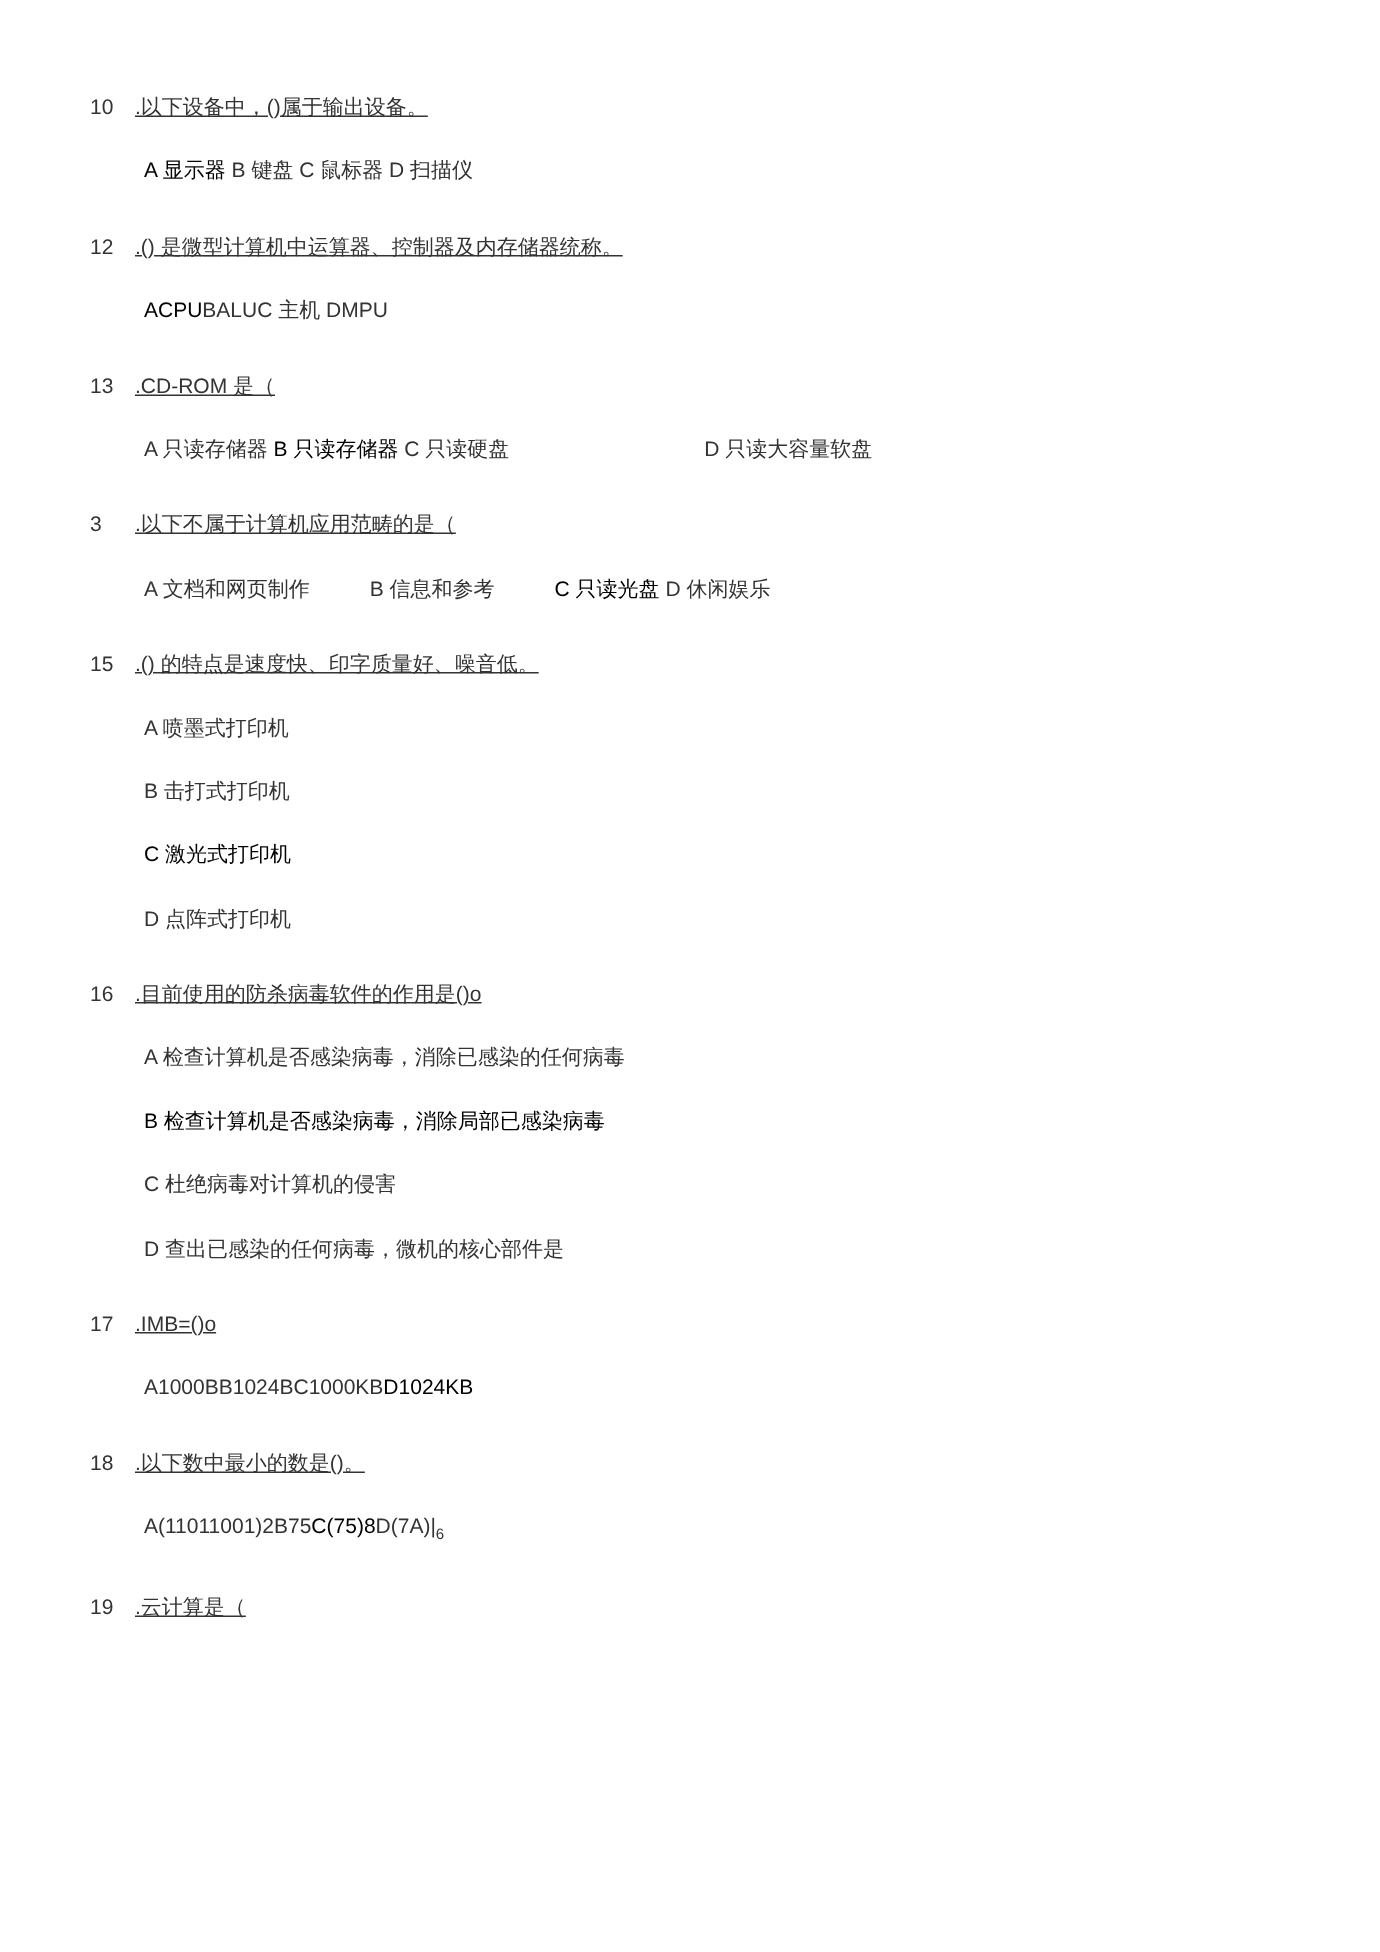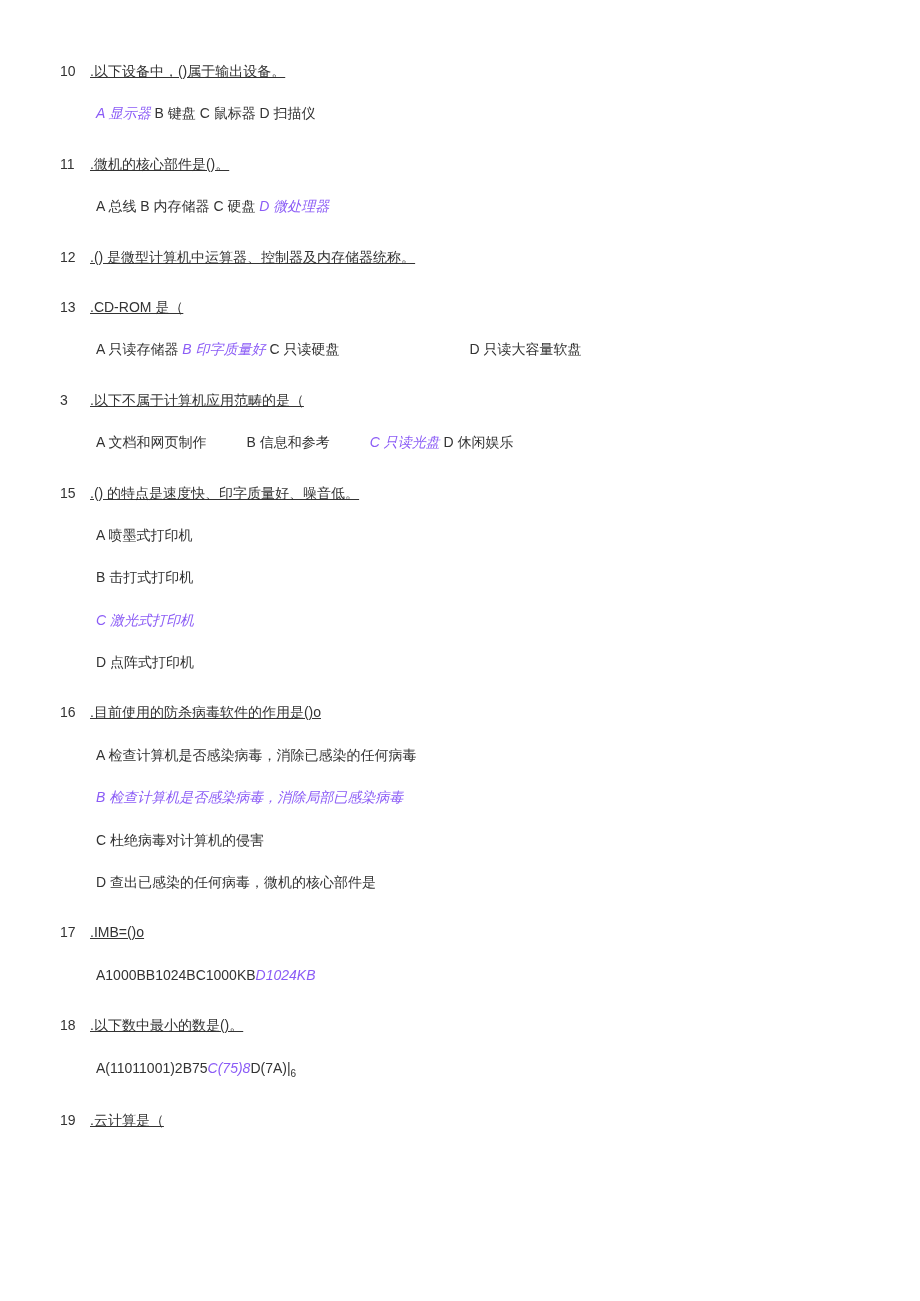--- a/index.html
+++ b/index.html
@@ -35,22 +35,21 @@
       padding-left: 36px;
       margin-bottom: 8px;
     }
     .opt-line {
       margin-bottom: 20px;
     }
     .opt-line:last-child {
       margin-bottom: 0;
     }
     .red {
-      color: #8b5cf6;
-      font-style: italic;
+      color: #000000;
     }
     .gap {
       display: inline-block;
       width: 130px;
     }
     .gap-sm {
       display: inline-block;
       width: 40px;
     }
     .sub {
@@ -66,40 +65,34 @@
       <div class="q-stem">
         <span class="q-num">10</span>
         <span class="q-text">.以下设备中，()属于输出设备。</span>
       </div>
       <div class="options">
         <div class="opt-line"><span class="red">A 显示器</span><span> B 键盘 C 鼠标器 D 扫描仪</span></div>
       </div>
     </div>
     <div class="question">
       <div class="q-stem">
-        <span class="q-num">11</span>
-        <span class="q-text">.微机的核心部件是()。</span>
+        <span class="q-num">12</span>
+        <span class="q-text">.() 是微型计算机中运算器、控制器及内存储器统称。</span>
       </div>
       <div class="options">
-        <div class="opt-line"><span>A 总线 B 内存储器 C 硬盘 </span><span class="red">D 微处理器</span></div>
-      </div>
-    </div>
-    <div class="question">
-      <div class="q-stem">
-        <span class="q-num">12</span>
-        <span class="q-text">.() 是微型计算机中运算器、控制器及内存储器统称。</span>
+        <div class="opt-line"><span class="red">ACPU</span><span>BALUC 主机 DMPU</span></div>
       </div>
     </div>
     <div class="question">
       <div class="q-stem">
         <span class="q-num">13</span>
         <span class="q-text">.CD-ROM 是（</span>
       </div>
       <div class="options">
-        <div class="opt-line"><span>A 只读存储器 </span><span class="red">B 印字质量好</span><span> C 只读硬盘</span><span class="gap"></span><span>D 只读大容量软盘</span></div>
+        <div class="opt-line"><span>A 只读存储器 </span><span class="red">B 只读存储器</span><span> C 只读硬盘</span><span class="gap"></span><span>D 只读大容量软盘</span></div>
       </div>
     </div>
     <div class="question">
       <div class="q-stem">
         <span class="q-num">3</span>
         <span class="q-text">.以下不属于计算机应用范畴的是（</span>
       </div>
       <div class="options">
         <div class="opt-line"><span>A 文档和网页制作</span><span class="gap-sm"></span><span>B 信息和参考</span><span class="gap-sm"></span><span class="red">C 只读光盘</span><span> D 休闲娱乐</span></div>
       </div>

